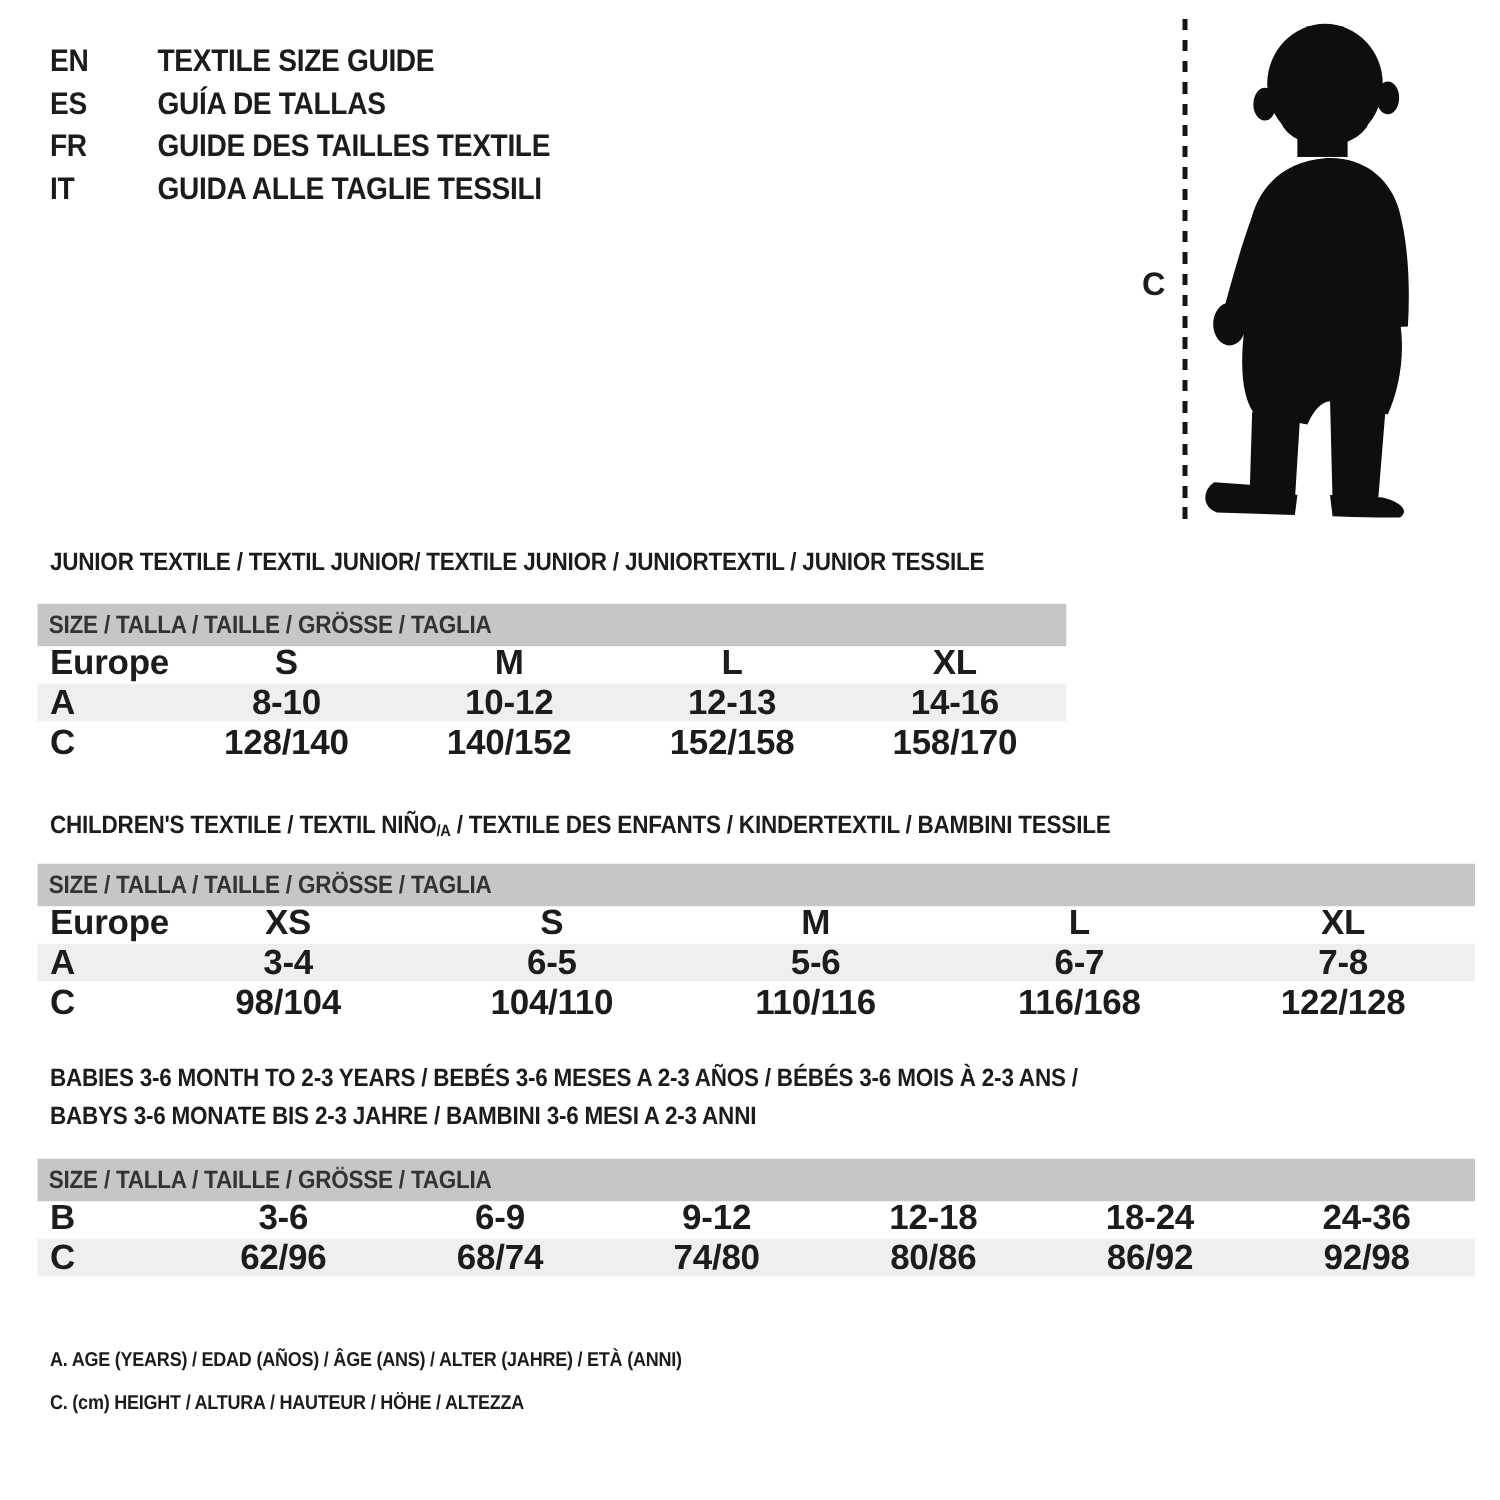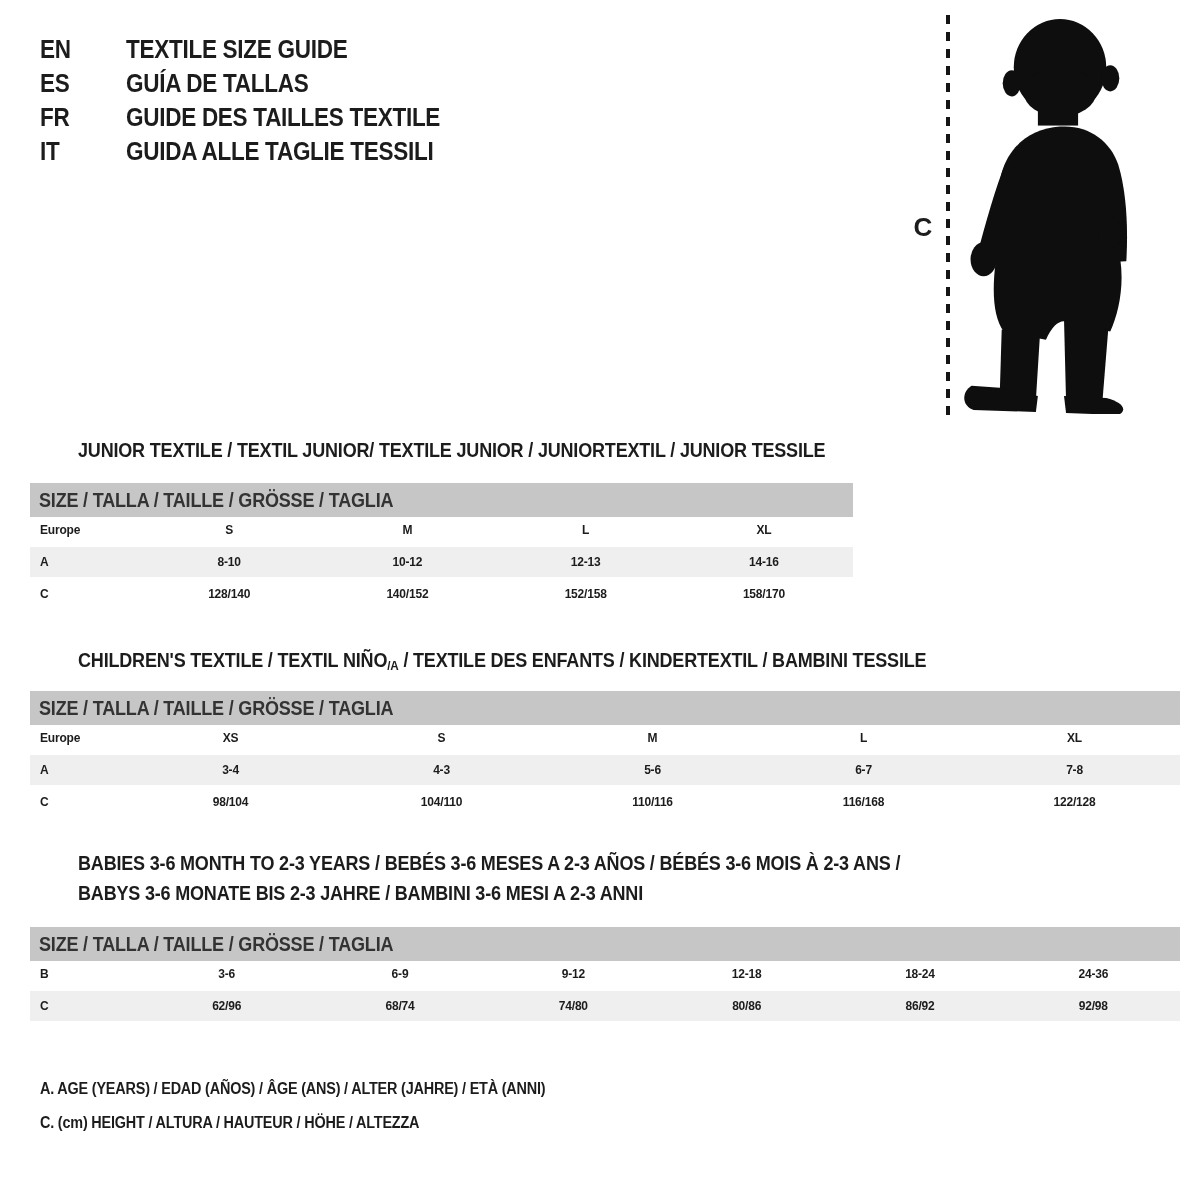--- a/index.html
+++ b/index.html
@@ -7,26 +7,26 @@
     position:relative;width:1200px;height:1200px;background:#ffffff;overflow:hidden;
     font-family:"Liberation Sans", sans-serif;font-weight:700;color:#1c1c1c;border-radius:29px;
     -webkit-font-smoothing:antialiased;
   }
   .abs{position:absolute;}
   .cond{transform:scaleX(0.9);transform-origin:0 50%;white-space:nowrap;display:inline-block;}
   
   .lang-row{display:flex;height:34px;line-height:34px;font-size:25px;letter-spacing:-0.3px;}
   .lang-code{width:86px;}
   
-  .sec-title{font-size:20px;line-height:24px;letter-spacing:-0.2px;white-space:nowrap;margin-left:38px;}
+  .sec-title{font-size:20px;line-height:24px;letter-spacing:-0.2px;white-space:nowrap;}
   .sub-small{font-size:13px;position:relative;top:3px;}
   
   .size-bar{height:34px;background:#c6c6c6;color:#333333;display:flex;align-items:center;}
   .bar-label{font-size:20px;padding-left:10px;letter-spacing:-0.2px;}
-  .trow{height:30px;display:flex;align-items:center;font-size:12px;letter-spacing:-0.2px;}
+  .trow{height:30px;display:flex;align-items:center;font-size:28px;letter-spacing:-0.2px;}
   .trow .lbl{box-sizing:border-box;padding-left:10px;flex:0 0 auto;}
   .trow .cell{flex:1 1 0;text-align:center;}
   .alt{background:#efefef;}
   
   .legend-line{font-size:16px;line-height:34px;letter-spacing:-0.2px;white-space:nowrap;}
   
   .measure-line{width:4px;background:repeating-linear-gradient(to bottom,#151515 0 9px,transparent 9px 17px);}
   .measure-label{font-size:26px;}
 </style>
 </head>
@@ -113,21 +113,21 @@
     <div class="lbl" style="width:95px;">Europe</div>
     <div class="cell">XS</div>
     <div class="cell">S</div>
     <div class="cell">M</div>
     <div class="cell">L</div>
     <div class="cell">XL</div>
   </div>
   <div class="abs trow alt" style="left:30px;top:755px;width:1150px;">
     <div class="lbl" style="width:95px;">A</div>
     <div class="cell">3-4</div>
-    <div class="cell">4-3</div>
+    <div class="cell">6-5</div>
     <div class="cell">5-6</div>
     <div class="cell">6-7</div>
     <div class="cell">7-8</div>
   </div>
   <div class="abs trow" style="left:30px;top:787px;width:1150px;">
     <div class="lbl" style="width:95px;">C</div>
     <div class="cell">98/104</div>
     <div class="cell">104/110</div>
     <div class="cell">110/116</div>
     <div class="cell">116/168</div>

